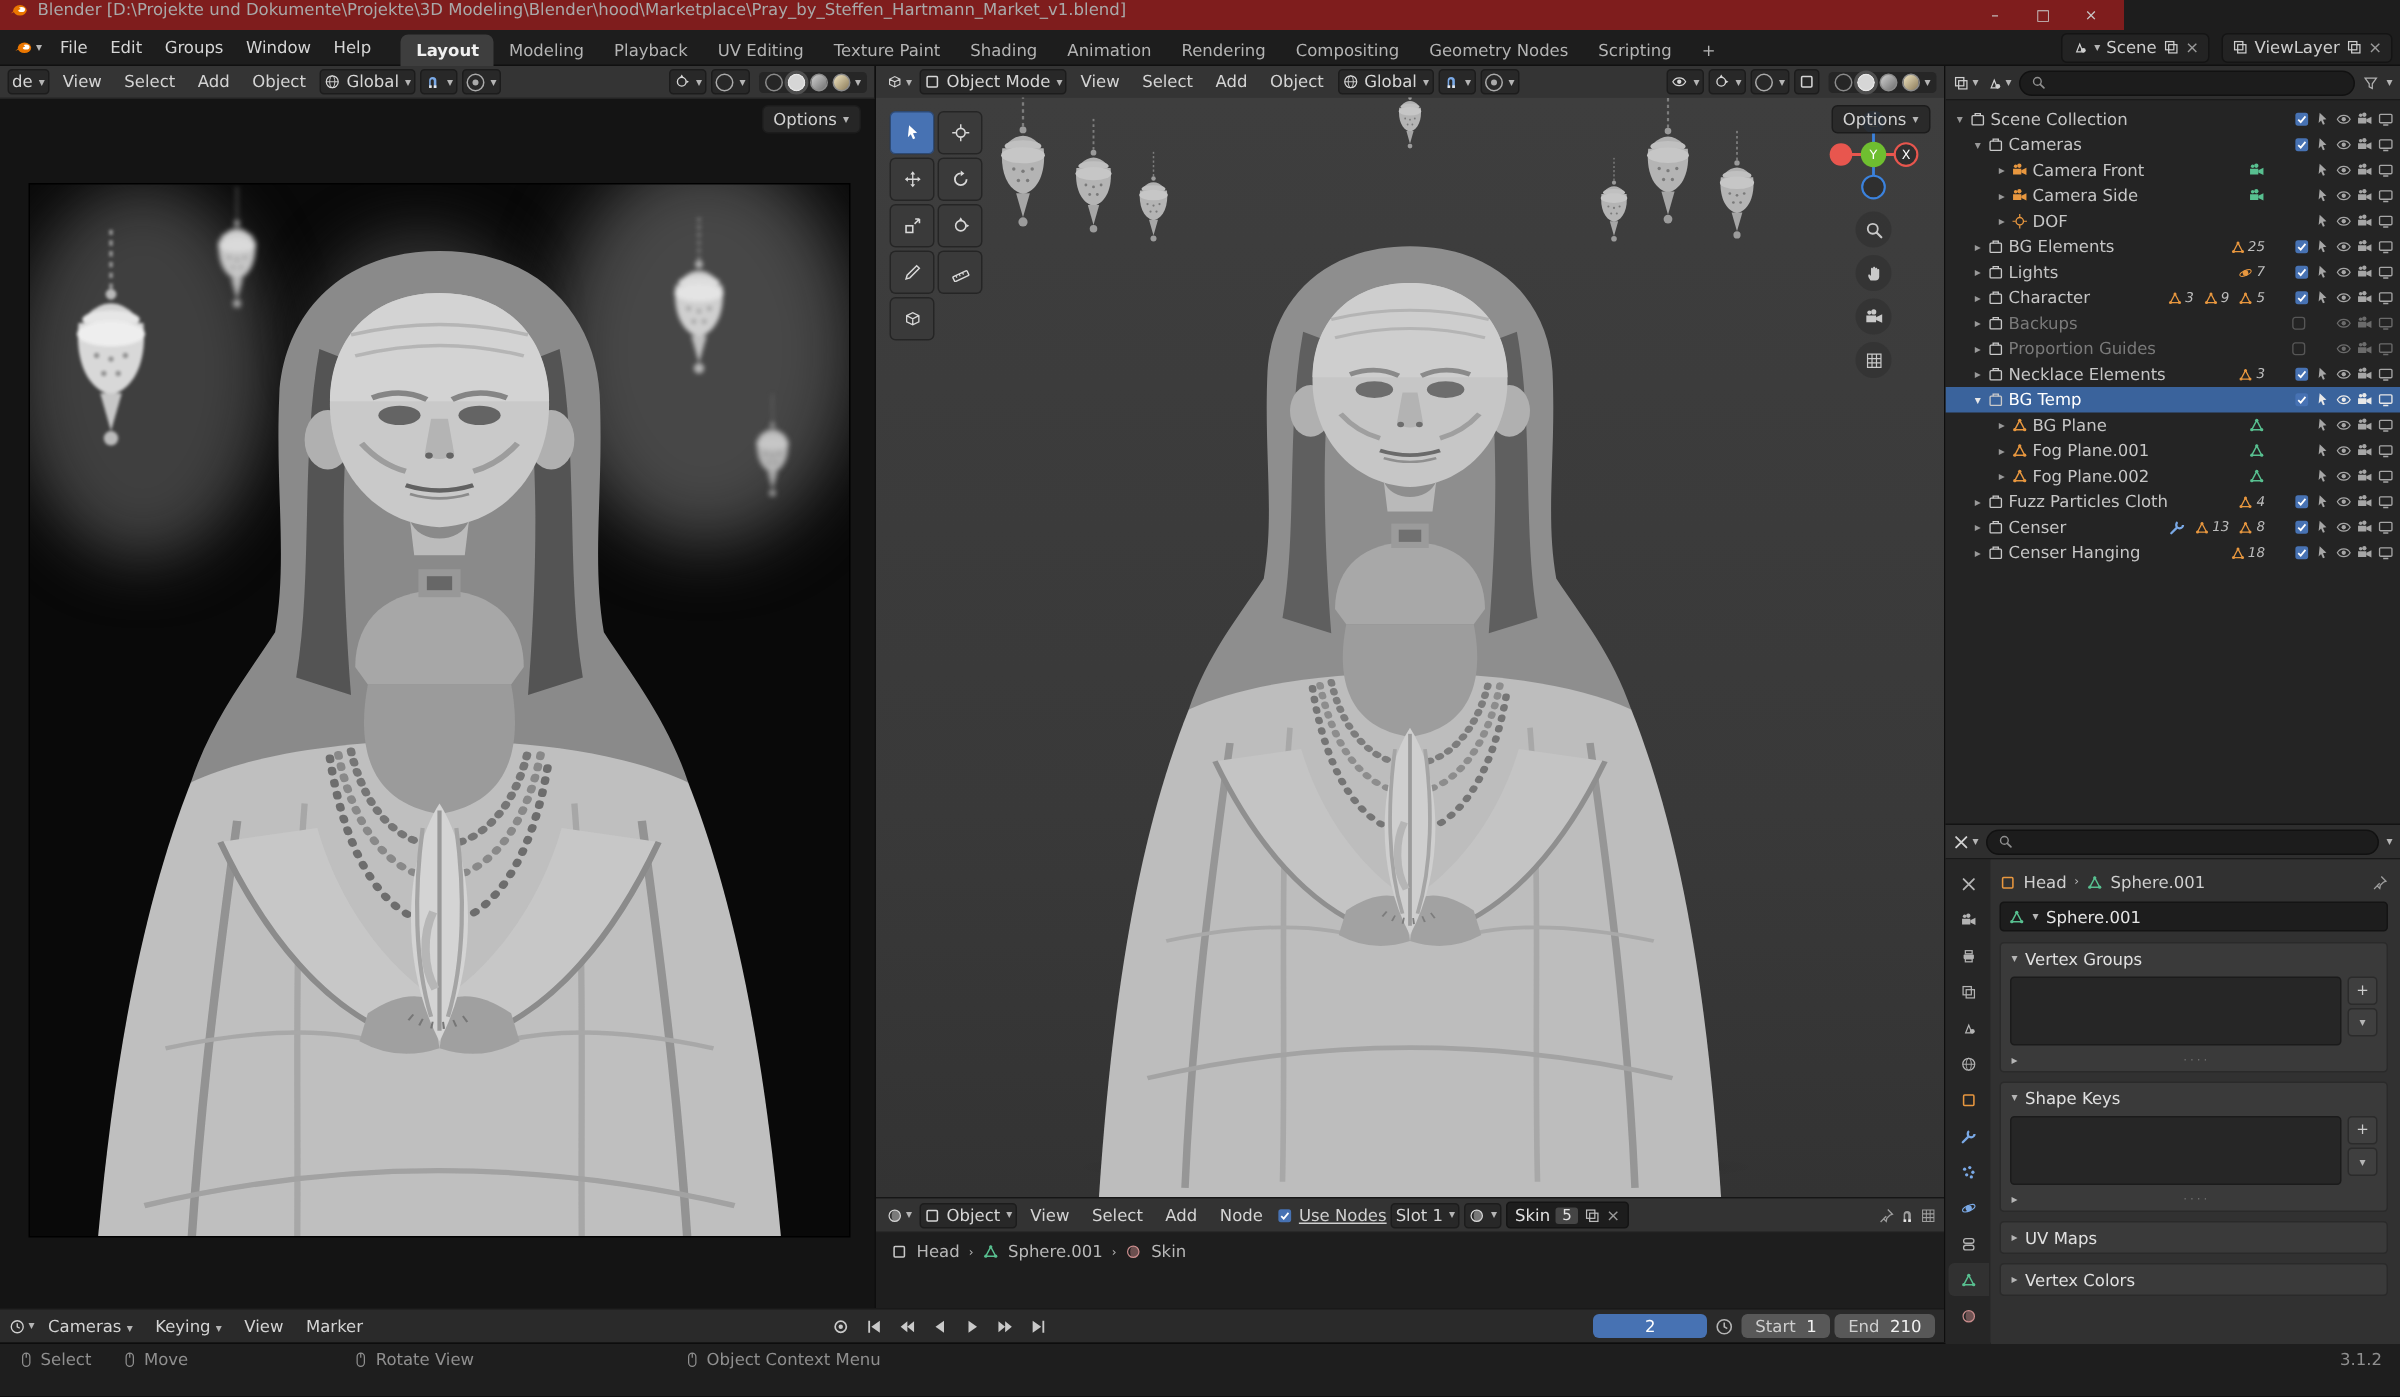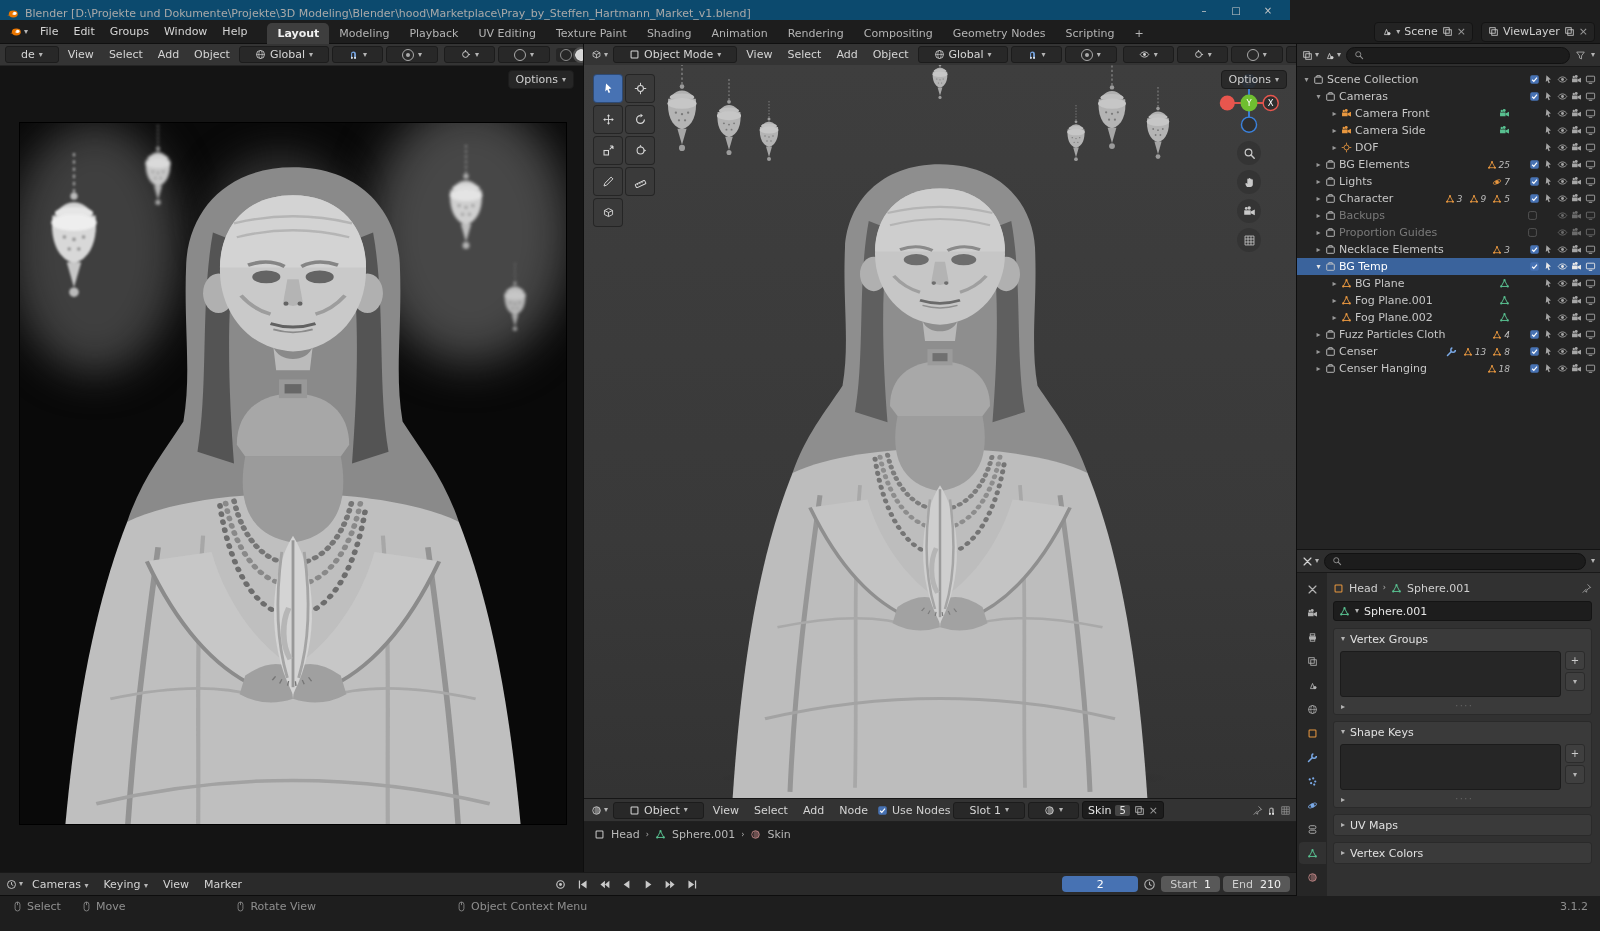--- a/index.html
+++ b/index.html
@@ -2,34 +2,34 @@
 <html style="--accent: #4772b3; --selection: #3a639c; --object-orange: #e8973f; --data-green: #58c090; --axis-x: #e8564e; --axis-y: #6fbe30; --axis-z: #3b82dd;"><head>
 <meta charset="utf-8">
 <style>
   html,body{margin:0;padding:0;background:#000;}
   .app{position:relative;width:1600px;height:931px;background:#1d1d1d;font-family:"DejaVu Sans",sans-serif;font-size:11px;color:#d0d0d0;overflow:hidden;}
   svg.ic{width:13px;height:13px;flex:none;}
   svg.ic.s{width:11px;height:11px;}
   svg.ic.xs{width:10px;height:10px;}
   .caret{font-size:8px;color:#b5b5b5;line-height:1;}
   
-  #titlebar{position:absolute;left:0;top:0;width:1290px;height:20px;background:#0c4a6e;display:flex;align-items:flex-end;gap:6px;padding:0 6px;box-sizing:border-box;color:#a9a9a9;}
+  #titlebar{position:absolute;left:0;top:0;width:1416px;height:20px;background:#7f1d1d;display:flex;align-items:flex-start;gap:6px;padding:0 6px;box-sizing:border-box;color:#a9a9a9;}
   .winbtns{margin-left:auto;display:flex;}
   .winbtn{width:32px;height:20px;display:flex;align-items:center;justify-content:center;color:#c9c9c9;font-size:10px;}
   
   #topbar{position:absolute;left:0;top:20px;width:1600px;height:24px;background:#1d1d1d;border-bottom:1px solid #101010;display:flex;align-items:center;padding:0 5px;box-sizing:border-box;gap:1px;}
   .menu{padding:2px 7px;border-radius:3px;color:#d5d5d5;}
   .tabs{display:flex;align-items:flex-end;height:24px;margin-left:12px;}
   .tab{padding:4px 10px 4px;border-radius:5px 5px 0 0;color:#b4b4b4;white-space:nowrap;}
   .tab.active{background:#3e3e3e;color:#f0f0f0;font-weight:bold;}
   .topright{margin-left:auto;display:flex;gap:8px;align-items:center;}
   .selgrp{display:flex;align-items:center;gap:4px;background:#232323;border:1px solid #141414;border-radius:4px;padding:1px 6px;height:16px;color:#cfcfcf;}
   
   .vphead{height:21px;background:#343434;border-bottom:1px solid #242424;display:flex;align-items:center;gap:3px;padding:0 5px;}
-  .pill{display:flex;align-items:center;gap:4px;background:#282828;border:1px solid #1c1c1c;border-radius:3px;padding:0 15px;height:15px;color:#d6d6d6;white-space:nowrap;}
+  .pill{display:flex;align-items:center;gap:4px;background:#282828;border:1px solid #1c1c1c;border-radius:3px;padding:0 2px;height:15px;color:#d6d6d6;white-space:nowrap;}
   .hmenu{padding:1px 6px;color:#d4d4d4;white-space:nowrap;}
   .optpill{position:absolute;right:9px;top:26px;z-index:7;display:flex;align-items:center;gap:4px;background:rgba(40,40,40,.92);border:1px solid #1c1c1c;border-radius:4px;padding:1px 7px;height:15px;color:#d0d0d0;}
   .shdgrp{display:flex;align-items:center;gap:3px;background:#262626;border-radius:3px;padding:1px 4px;margin-left:3px;}
   .shd{width:12px;height:12px;border-radius:50%;border:1px solid #8b8b8b;box-sizing:border-box;}
   .shd.solid{background:#d6d6d6;border-color:#e6e6e6;outline:2px solid #4f4f4f;}
   .shd.mat{background:linear-gradient(135deg,#cfcfcf,#6f6f6f);}
   .shd.rend{background:linear-gradient(135deg,#efe3c0,#8a7a58);}
   .circ{width:12px;height:12px;border-radius:50%;border:1px solid #aaa;box-sizing:border-box;display:inline-block;}
   .circ.dot::after{content:"";display:block;width:4px;height:4px;border-radius:50%;background:#aaa;margin:3px auto;}
   
@@ -44,21 +44,21 @@
   .tool.active{background:var(--accent,#4772b3);color:#fff;}
   #gizmo{position:absolute;right:10px;top:26px;width:74px;z-index:6;display:flex;flex-direction:column;align-items:center;}
   .navball{width:66px;height:66px;}
   .navball text{fill:#fff;font-size:9px;text-anchor:middle;font-family:"DejaVu Sans",sans-serif;}
   .navbtn{width:24px;height:24px;border-radius:12px;background:rgba(46,46,46,.55);display:flex;align-items:center;justify-content:center;color:#c9c9c9;margin-top:5px;}
   .floorshadow{position:absolute;background:radial-gradient(ellipse at center,rgba(0,0,0,.38),rgba(0,0,0,0) 70%);}
   
   #shader{position:absolute;left:584px;top:798px;width:712px;height:74px;background:#1e1e1e;border-top:1px solid #161616;box-sizing:border-box;}
   .shhead{height:22px;background:#333;border-bottom:1px solid #202020;display:flex;align-items:center;gap:3px;padding:0 5px;}
   .shpath{display:flex;align-items:center;gap:6px;padding:6px 10px;color:#b8b8b8;}
-  .cb{display:flex;align-items:center;gap:4px;}
+  .cb{display:flex;align-items:center;gap:4px;text-decoration:underline;}
   .chip{background:#454545;border-radius:2px;padding:0 4px;font-size:10px;color:#e2e2e2;}
   .namebox{display:flex;align-items:center;gap:4px;background:#1d1d1d;border:1px solid #141414;border-radius:3px;height:16px;padding:0 5px;color:#e3e3e3;}
   
   #timeline{position:absolute;left:0;top:872px;width:1296px;height:23px;background:#2a2a2a;border-top:1px solid #191919;display:flex;align-items:center;gap:3px;padding:0 6px;box-sizing:border-box;}
   .tbtn{width:19px;height:16px;display:flex;align-items:center;justify-content:center;color:#c9c9c9;}
   .tbtn svg{width:13px;height:13px;}
   .tfield{background:#585858;border-radius:4px;height:16px;display:flex;align-items:center;justify-content:center;gap:7px;padding:0 9px;color:#f2f2f2;white-space:nowrap;}
   .tframe{background:var(--accent,#4772b3);width:58px;color:#fff;}
   
   #status{position:absolute;left:0;top:895px;width:1600px;height:36px;background:#1e1e1e;border-top:1px solid #0d0d0d;display:flex;align-items:flex-start;gap:20px;padding:4px 12px 0;box-sizing:border-box;color:#8f8f8f;}

